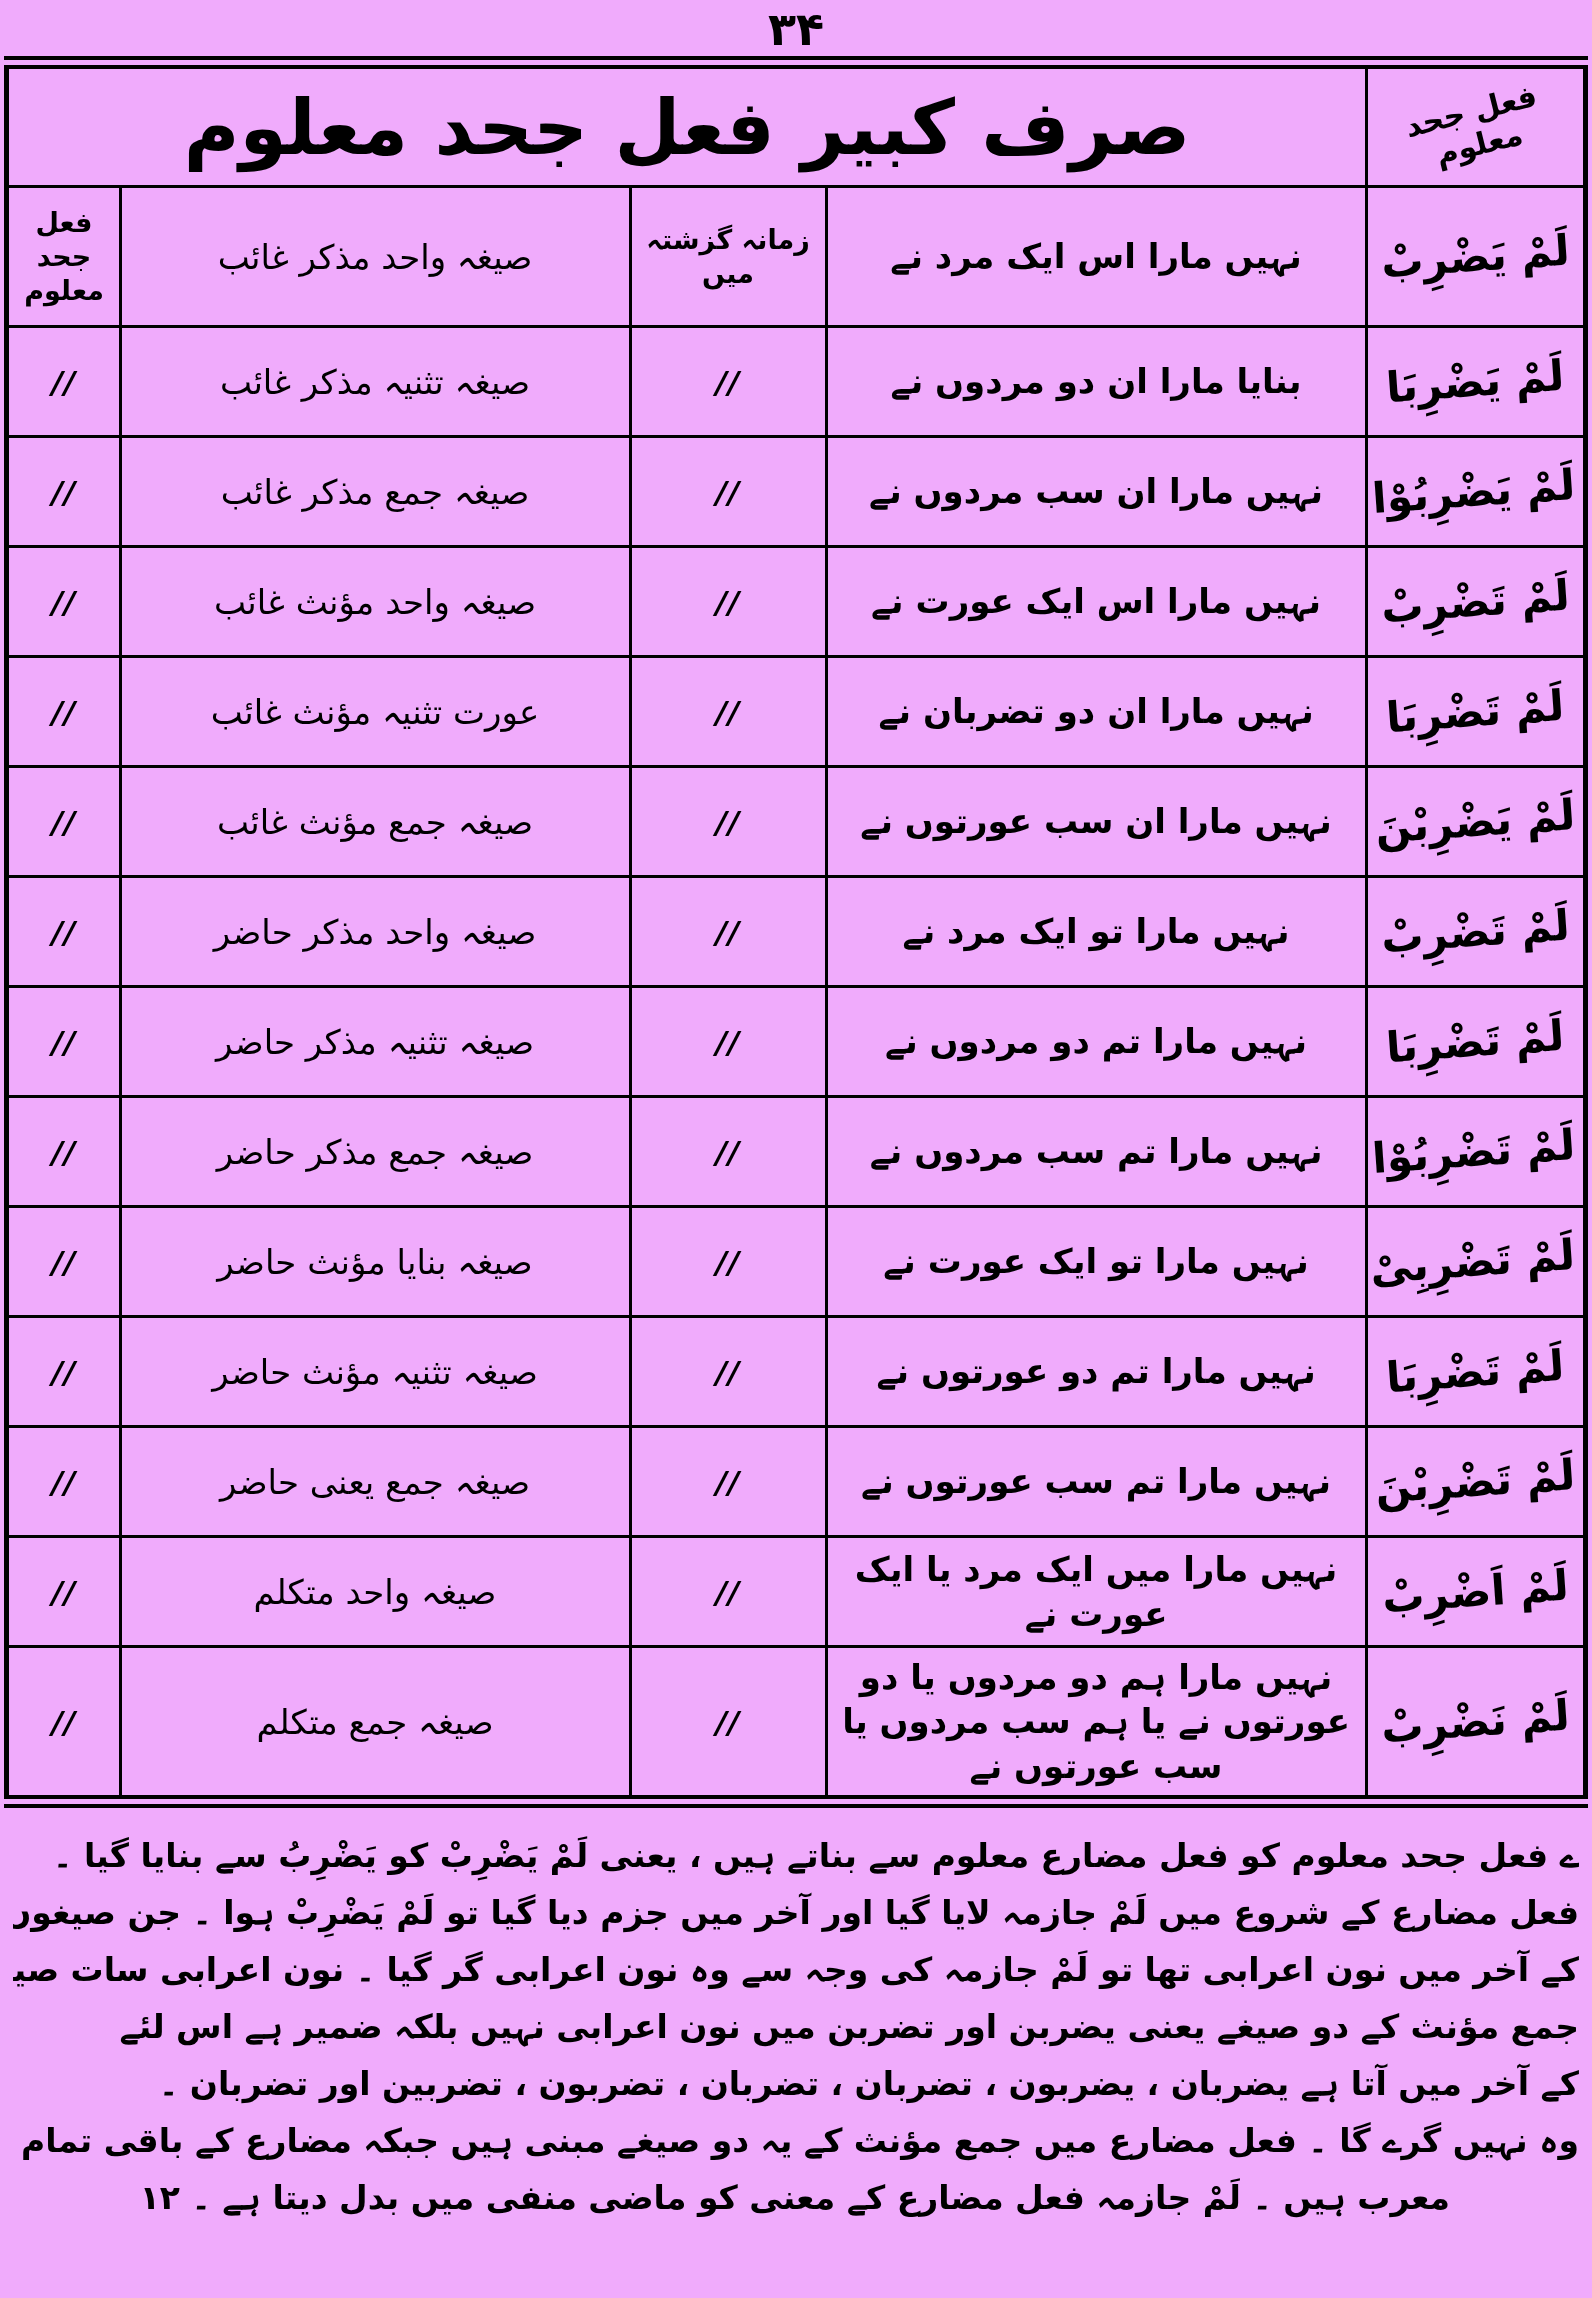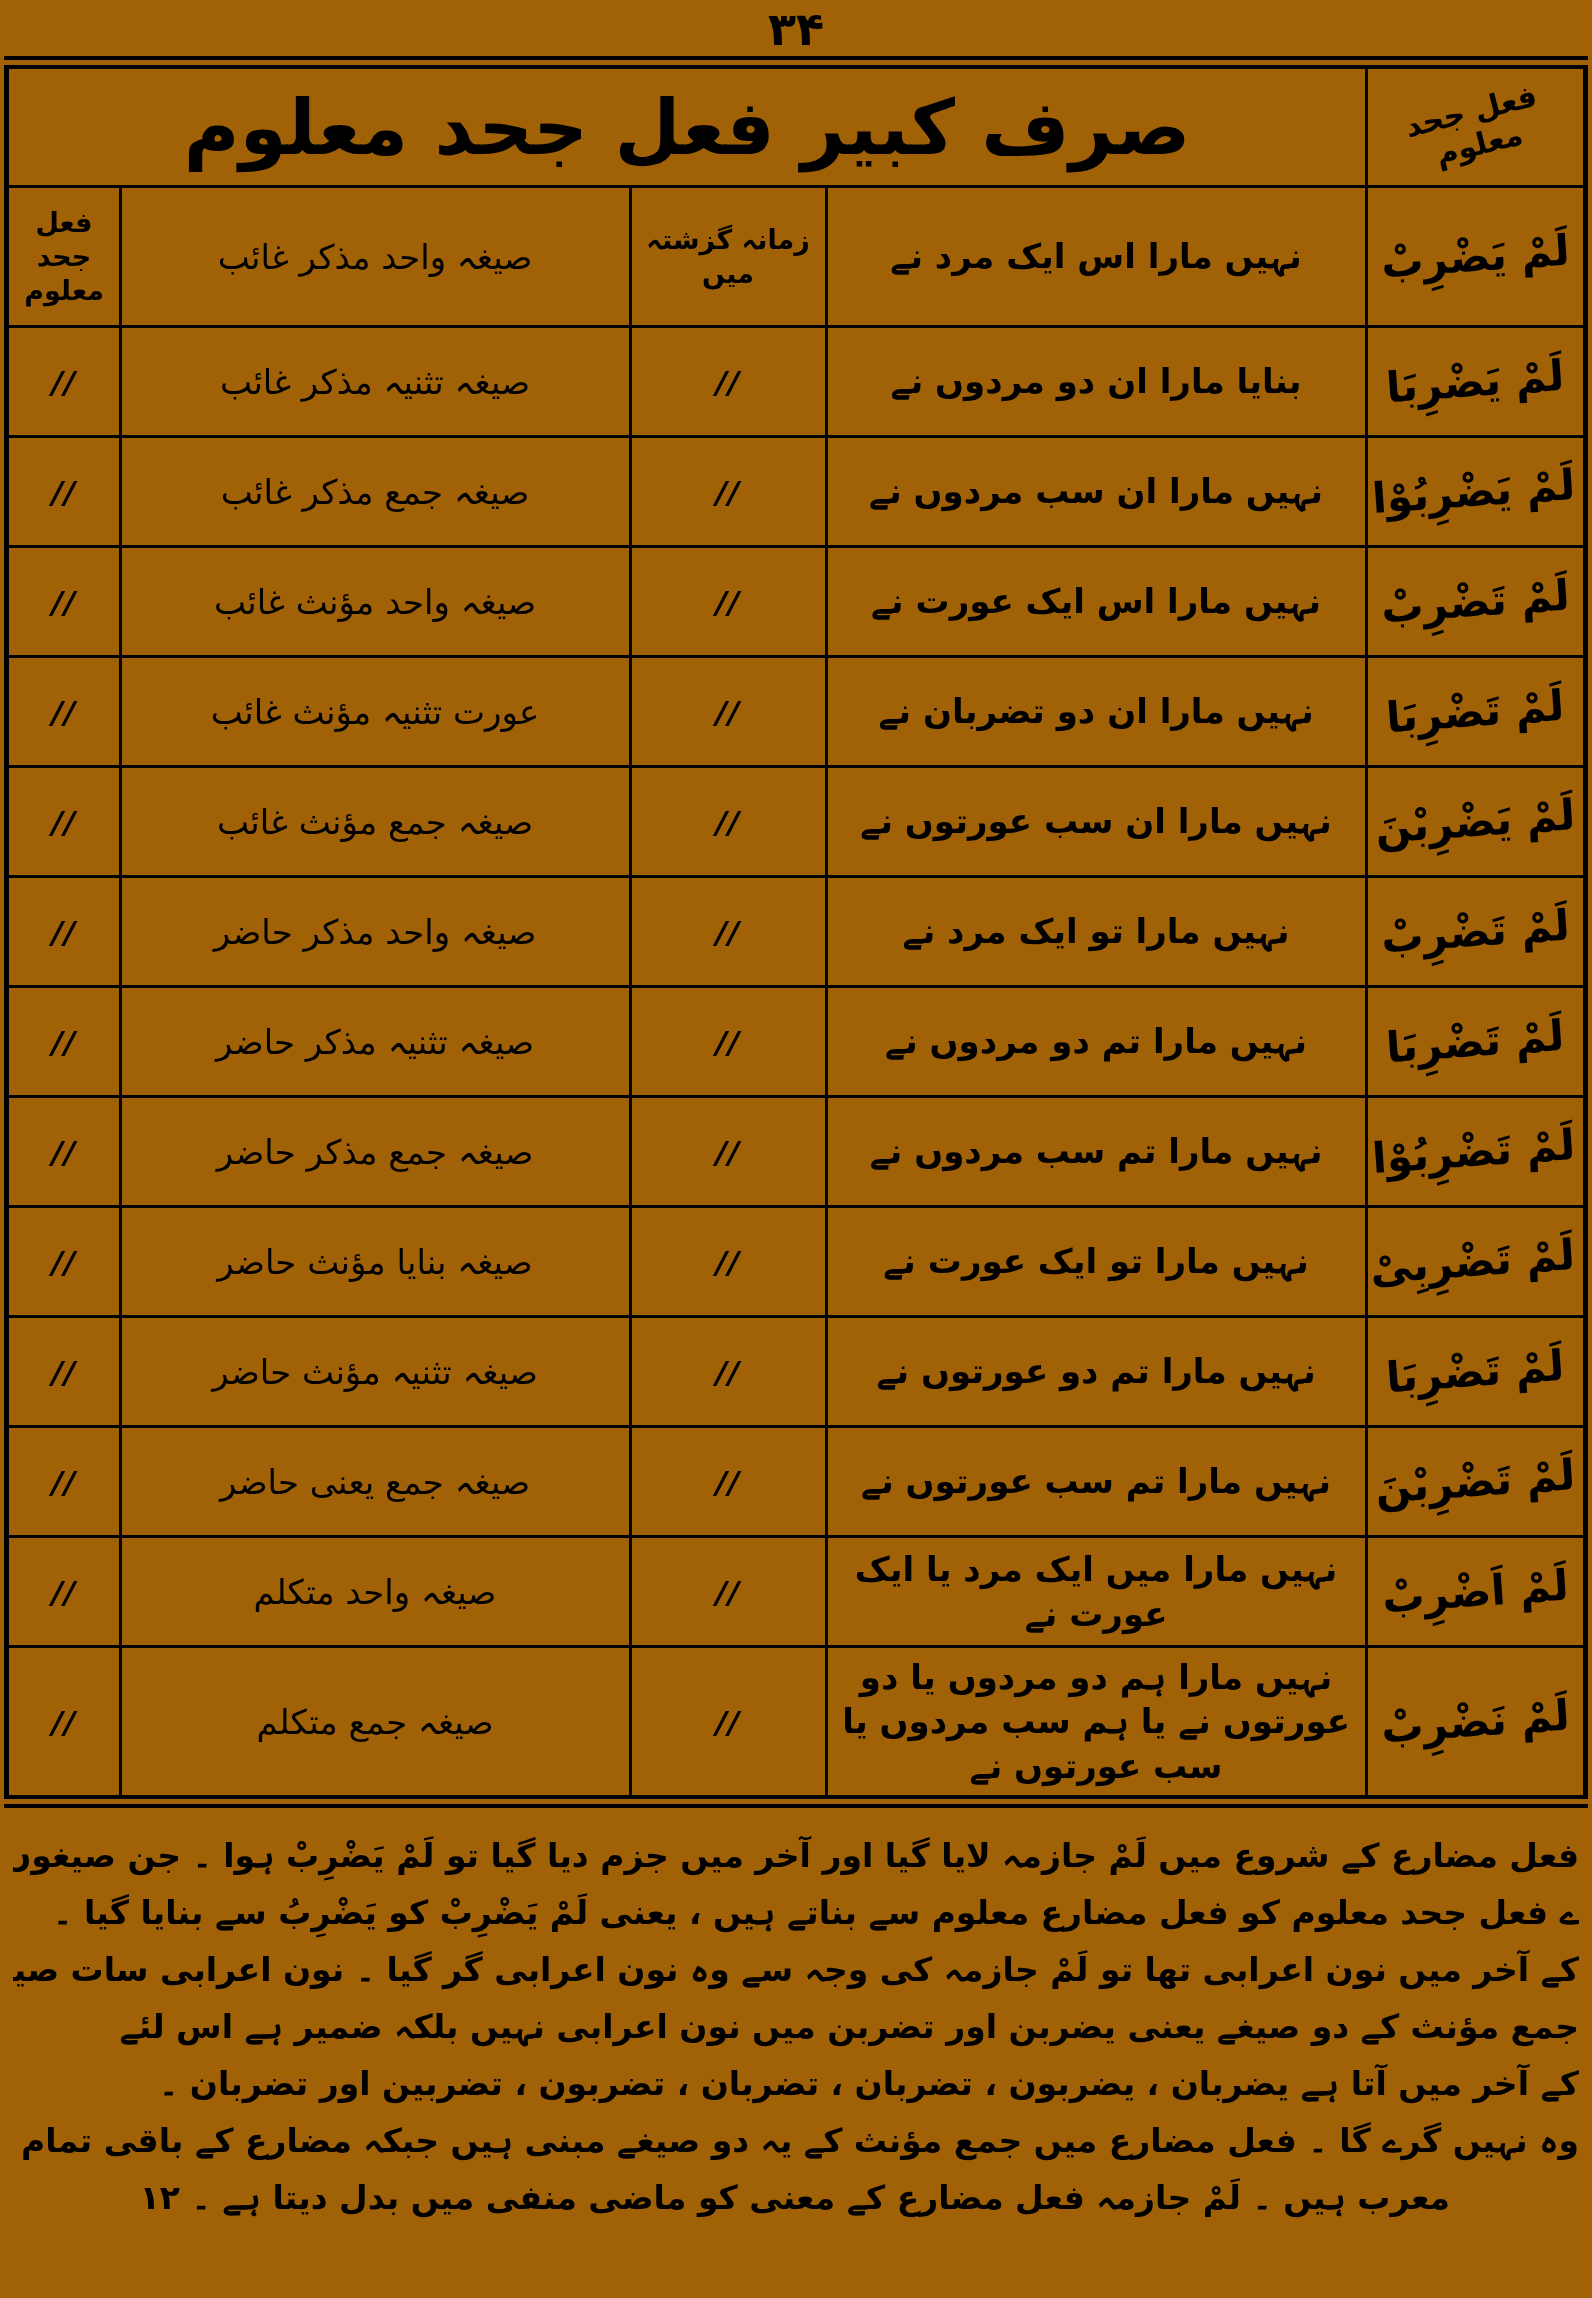--- a/index.html
+++ b/index.html
@@ -1,17 +1,17 @@
 <!DOCTYPE html>
 <html lang="ur" dir="rtl" style="font-size:14.8px"><head>
 <meta charset="utf-8">
 <style>
   html,body{margin:0;padding:0;background:#e8e8e8;}
   .page{
-    width:1592px;height:2298px;margin:0 auto;background:#a16207;
+    width:1592px;height:2298px;margin:0 auto;background:#f0abfc;
     color:#000;font-family:"DejaVu Sans",sans-serif;direction:rtl;
     position:relative;box-sizing:border-box;overflow:hidden;
   }
   .page-number{
     text-align:center;font-size:46px;font-weight:bold;
     padding-top:1.8px;height:54px;line-height:54px;
   }
   table.conj{
     border-collapse:collapse;table-layout:fixed;width:1577px;margin:0 auto;
     border-top:13px double #000;border-bottom:13px double #000;
@@ -172,22 +172,22 @@
         <td><span class="verb">لَمْ نَضْرِبْ</span></td>
         <td><span class="meaning">نہیں مارا ہم دو مردوں یا دو عورتوں نے یا ہم سب مردوں یا سب عورتوں نے</span></td>
         <td><span class="ditto">//</span></td>
         <td><span class="seegha">صیغہ جمع متکلم</span></td>
         <td><span class="ditto">//</span></td>
       </tr>
     </tbody>
   </table>
 
   <div class="footer">
+    <div class="footer-line">ے فعل جحد معلوم کو فعل مضارع معلوم سے بناتے ہیں ، یعنی لَمْ یَضْرِبْ کو یَضْرِبُ سے بنایا گیا ۔</div>
     <div class="footer-line">فعل مضارع کے شروع میں لَمْ جازمہ لایا گیا اور آخر میں جزم دیا گیا تو لَمْ یَضْرِبْ ہوا ۔ جن صیغوں</div>
-    <div class="footer-line">ے فعل جحد معلوم کو فعل مضارع معلوم سے بناتے ہیں ، یعنی لَمْ یَضْرِبْ کو یَضْرِبُ سے بنایا گیا ۔</div>
     <div class="footer-line">کے آخر میں نون اعرابی تھا تو لَمْ جازمہ کی وجہ سے وہ نون اعرابی گر گیا ۔ نون اعرابی سات صیغوں</div>
     <div class="footer-line">جمع مؤنث کے دو صیغے یعنی یضربن اور تضربن میں نون اعرابی نہیں بلکہ ضمیر ہے اس لئے</div>
     <div class="footer-line">کے آخر میں آتا ہے یضربان ، یضربون ، تضربان ، تضربان ، تضربون ، تضربین اور تضربان ۔</div>
     <div class="footer-line">وہ نہیں گرے گا ۔ فعل مضارع میں جمع مؤنث کے یہ دو صیغے مبنی ہیں جبکہ مضارع کے باقی تمام صیغے</div>
     <div class="footer-line last">معرب ہیں ۔ لَمْ جازمہ فعل مضارع کے معنی کو ماضی منفی میں بدل دیتا ہے ۔ ۱۲</div>
   </div>
 
 </div>
 
 

